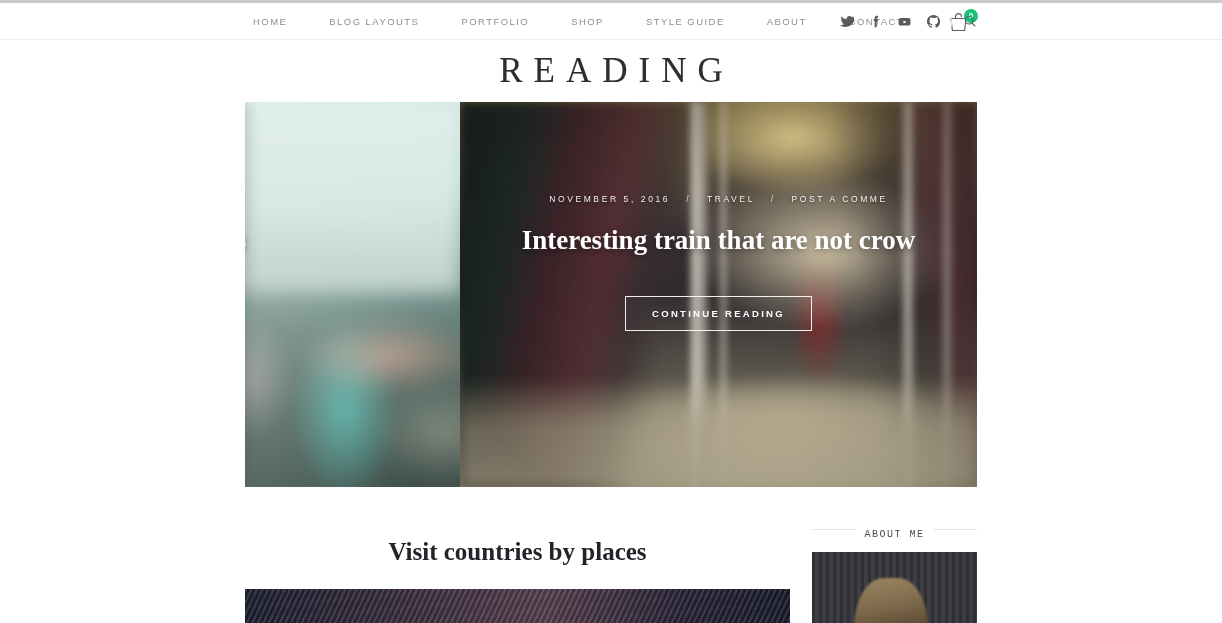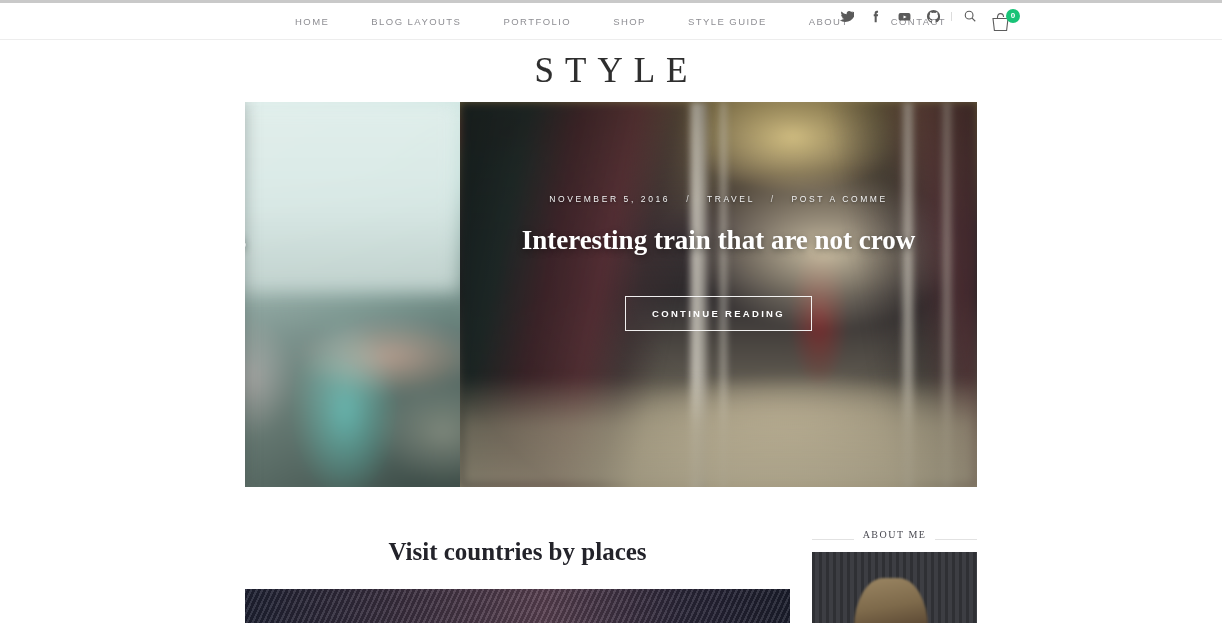--- a/index.html
+++ b/index.html
@@ -19,21 +19,21 @@
     background: #c9c9c9;
   }
 
   
   .topbar {
     position: relative;
     height: 37px;
     border-bottom: 1px solid #ededed;
     background: #fff;
     display: flex;
-    padding-left: 42px;
+    align-items: center;
   }
   .nav-menu {
     display: flex;
     align-items: center;
     gap: 0;
     margin-left: 232px;
   }
   .nav-item {
     font-size: 9.5px;
     letter-spacing: 1.45px;
@@ -284,23 +284,23 @@
   .post-thumb {
     margin-top: 23px;
     height: 70px;
     background:
       repeating-linear-gradient(115deg, rgba(255,255,255,.10) 0px, rgba(255,255,255,.10) 2px, rgba(0,0,0,.14) 2px, rgba(0,0,0,.14) 5px),
       linear-gradient(90deg, #1e2132 0%, #3c3040 30%, #584050 55%, #2a2638 80%, #1b1d2c 100%);
   }
 
   .widget-title {
     display: flex;
-    align-items: flex-end;
+    align-items: flex-start;
     gap: 9px;
-    font-family: Liberation Serif, serif;
+    font-family: Liberation Mono, monospace;
     font-size: 10px;
     letter-spacing: 1.5px;
     color: #4a4a52;
     text-transform: uppercase;
     padding-top: 5px;
   }
   .widget-title .rule { flex: 1; height: 1px; background: #e2e2e2; }
   .widget-img {
     margin-top: 12px;
     height: 100px;
@@ -371,21 +371,21 @@
     <div class="social-icon">
       <svg width="14" height="14" viewBox="0 0 24 24" fill="none" stroke="currentColor" stroke-width="1.9">
         <circle cx="10.5" cy="10.5" r="6.6"></circle>
         <line x1="15.6" y1="15.6" x2="21" y2="21"></line>
       </svg>
     </div>
   </div>
 </div>
 
 <div class="logo-row">
-  <div class="logo">STYLE</div>
+  <div class="logo">READING</div>
 </div>
 
 <div class="slider-outer">
 
   <div class="slide slide-prev">
     <div class="art-street"></div>
     <div class="art-street-top"></div>
     <div class="art-street-pole"></div>
     <div class="slide-caption-prev">
       <div class="slide-meta">TS</div>

